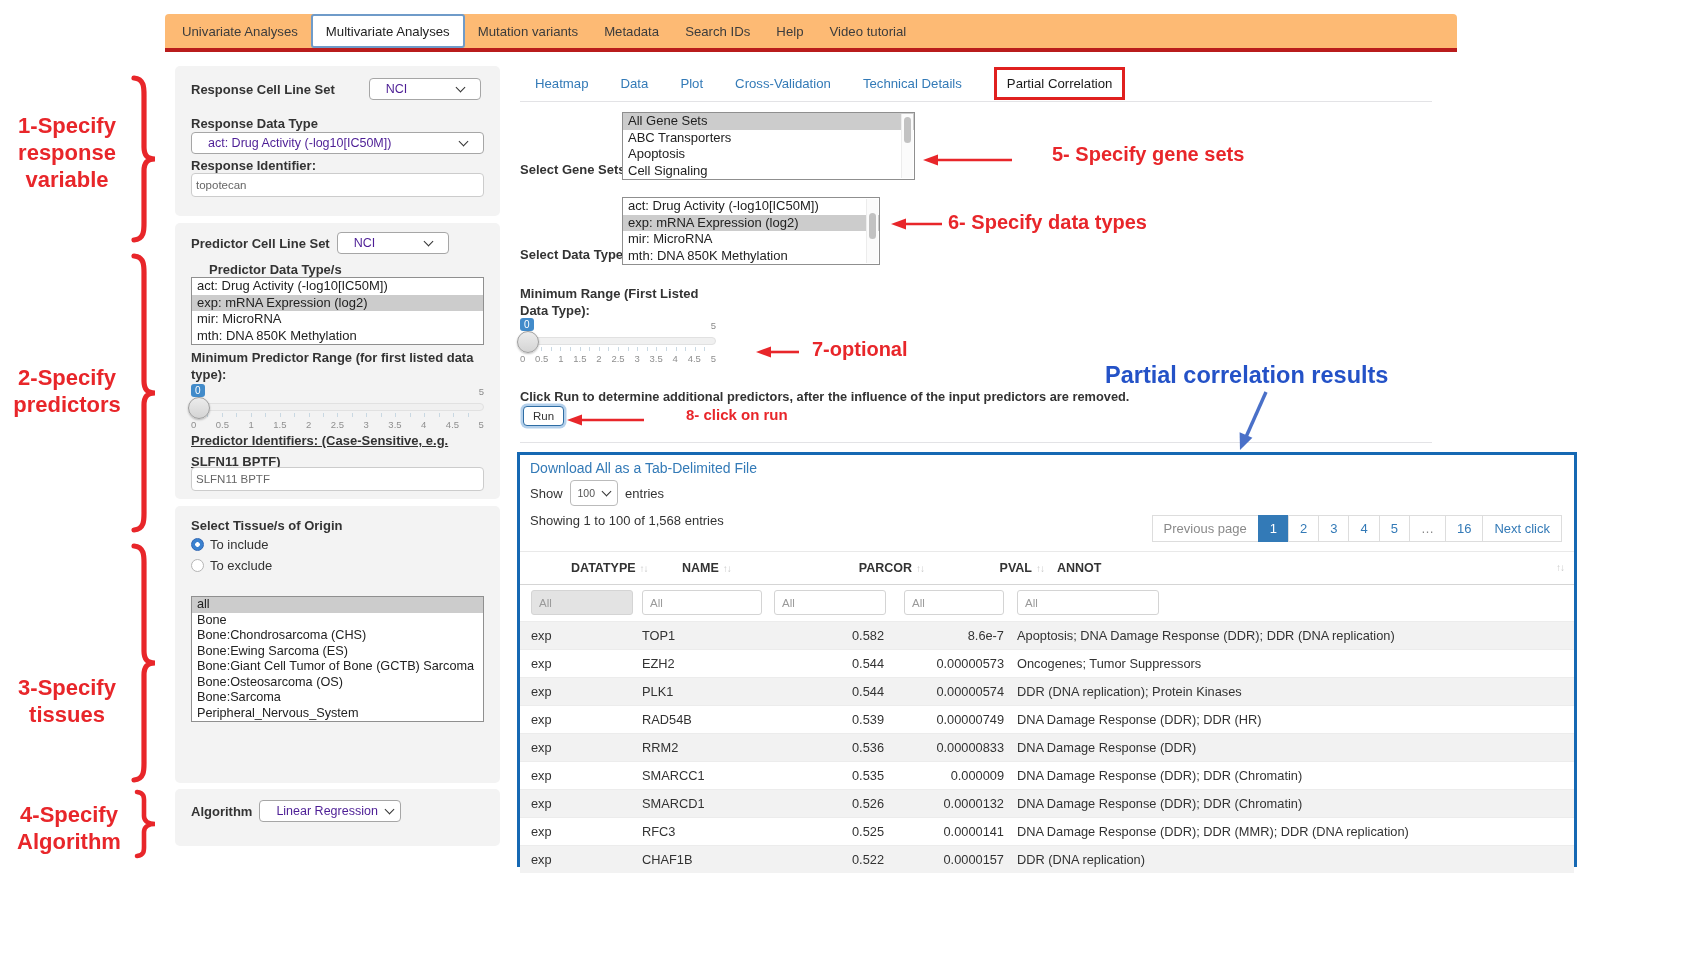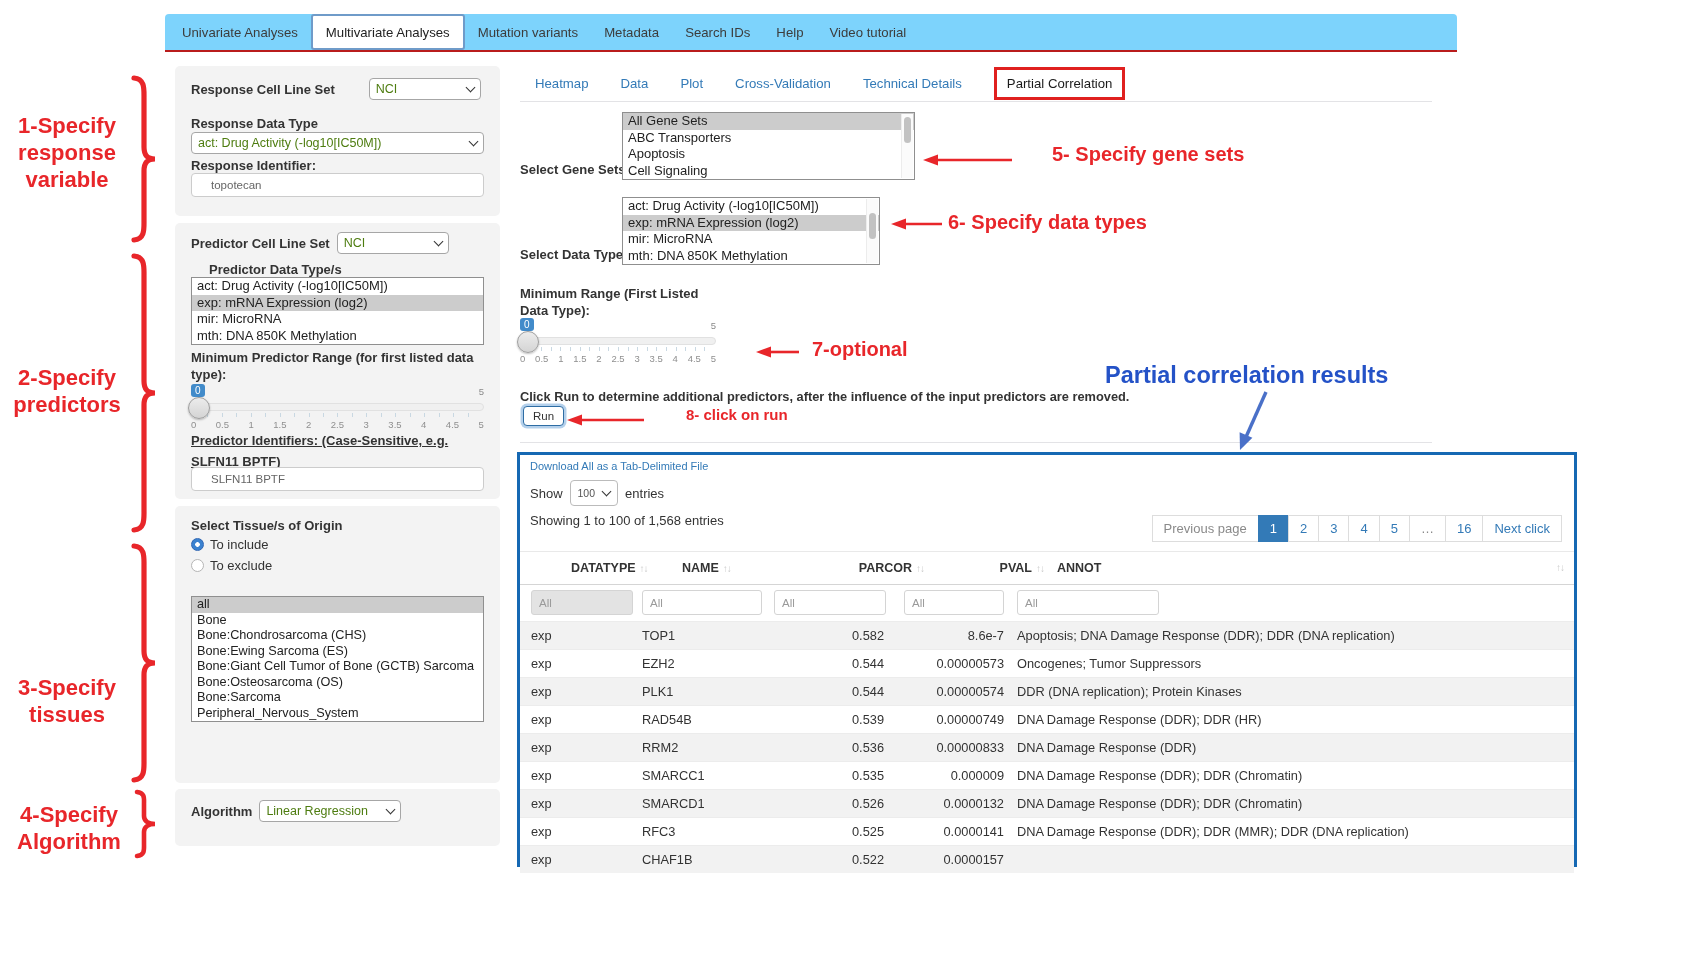--- a/index.html
+++ b/index.html
@@ -1,32 +1,32 @@
 <!DOCTYPE html>
 <html><head>
 <meta charset="utf-8">
 <style>
   html,body{margin:0;padding:0;background:#fff;}
   body{position:relative;width:1700px;height:956px;font-family:"Liberation Sans",sans-serif;color:#333;overflow:hidden;}
   .abs{position:absolute;}
   
-  .topnav{position:absolute;left:165px;top:14px;width:1292px;height:38px;background:#7dd3fc;border-bottom:2px solid #b91c1c;display:flex;align-items:stretch;padding-left:4px;box-sizing:border-box;border-radius:4px 4px 0 0;}
+  .topnav{position:absolute;left:165px;top:14px;width:1292px;height:38px;background:#fdba74;border-bottom:4px solid #b91c1c;display:flex;align-items:stretch;padding-left:4px;box-sizing:border-box;border-radius:4px 4px 0 0;}
   .nav-item{display:flex;align-items:center;padding:0 13px;font-size:13.2px;color:#3c3c3c;cursor:pointer;white-space:nowrap;}
   .nav-item.active{background:#fff;border:2px solid #6f9bc9;border-radius:3px;color:#222;}
   
   .red{color:#e8262a;font-weight:bold;}
   .ann-text{position:absolute;text-align:center;font-size:22px;line-height:27px;white-space:pre-line;}
   .ann-small{position:absolute;font-size:20px;white-space:nowrap;}
   
   .well{position:absolute;left:175px;width:325px;background:#f3f3f3;border-radius:5px;}
   .lbl{font-weight:bold;font-size:13px;color:#333;}
   .row-flex{display:flex;align-items:center;gap:7px;}
-  .sel{display:inline-flex;align-items:center;justify-content:space-between;background:#fff;border:1px solid #a6a6a6;border-radius:4px;height:22px;padding:0 6px;font-size:12.5px;color:#4d7c0f;box-sizing:border-box;cursor:pointer;white-space:nowrap;}
+  .sel{display:inline-flex;align-items:center;justify-content:space-between;background:#fff;border:1px solid #a6a6a6;border-radius:4px;height:22px;padding:0 16px;font-size:12.5px;color:#4c1d95;box-sizing:border-box;cursor:pointer;white-space:nowrap;}
   .chev{width:6px;height:6px;border-right:1.6px solid #333;border-bottom:1.6px solid #333;transform:rotate(45deg);margin-top:-3px;margin-left:8px;flex:none;}
-  .tinput{background:#fff;border:1px solid #ccc;border-radius:4px;height:24px;font-size:11.5px;color:#666;padding:0 19px;display:flex;align-items:center;box-sizing:border-box;}
+  .tinput{background:#fff;border:1px solid #ccc;border-radius:4px;height:24px;font-size:11.5px;color:#666;padding:0 4px;display:flex;align-items:center;box-sizing:border-box;}
   .listbox{position:absolute;background:#fff;border:1px solid #8f8f8f;font-size:13px;color:#222;overflow:hidden;box-sizing:border-box;}
   .listbox .opt{padding:0 5px;height:16.5px;line-height:16.5px;white-space:nowrap;cursor:pointer;}
   .listbox.small .opt{height:15.5px;line-height:15.5px;font-size:12.7px;}
   .listbox .opt.selected{background:#cccccc;}
   .lb-scroll{position:absolute;top:1px;bottom:1px;right:1px;width:11px;background:#fbfbfb;border-left:1px solid #ececec;}
   .lb-thumb{position:absolute;right:2px;width:7px;height:26px;border-radius:4px;background:#c2c2c2;}
   
   .radio{width:13px;height:13px;border-radius:50%;border:1px solid #b5b5b5;background:#fff;display:inline-block;box-sizing:border-box;flex:none;}
   .radio.checked{border-color:#2f66b3;background:radial-gradient(circle,#ffffff 0 2px,#3b82d0 2.6px 100%);}
   .radio-row{position:absolute;display:flex;align-items:center;gap:6px;font-size:13px;color:#333;}
@@ -40,21 +40,21 @@
   .s-ticks{position:absolute;left:0;right:0;top:35px;display:flex;justify-content:space-between;font-size:9.5px;color:#8f8f8f;}
   
   .tabs{position:absolute;left:535px;top:63px;height:40px;display:flex;align-items:center;gap:32px;}
   .tab{font-size:13.2px;color:#337ab7;cursor:pointer;white-space:nowrap;}
   .tab.active{color:#1a1a1a;border:3px solid #e0201f;padding:6px 10px;background:#fff;}
   .hline{position:absolute;border-top:1px solid #e3e3e6;}
   
   .run-btn{position:absolute;padding:3px 9px;border:1px solid #2e6da4;border-radius:4px;background:#fff;font-size:11.5px;color:#333;box-shadow:0 0 0 2.5px rgba(88,151,211,.45);cursor:pointer;font-family:"Liberation Sans",sans-serif;}
   
   .results{position:absolute;left:517px;top:452px;width:1060px;height:415px;border:3px solid #1568b3;background:#fff;box-sizing:border-box;}
-  .dl-link{position:absolute;left:10px;top:5px;font-size:11px;color:#337ab7;cursor:pointer;text-decoration:none;}
+  .dl-link{position:absolute;left:10px;top:5px;font-size:14px;color:#337ab7;cursor:pointer;text-decoration:none;}
   .show-row{position:absolute;left:10px;top:25px;font-size:13px;color:#333;display:flex;align-items:center;gap:7px;}
   .mini-sel{height:24px;border:1px solid #bbb;border-radius:4px;display:inline-flex;align-items:center;padding:0 7px;font-size:10.5px;color:#555;background:#fff;cursor:pointer;}
   .summary{position:absolute;left:10px;top:58px;font-size:13px;color:#333;}
   .pg{position:absolute;right:12px;top:60px;display:flex;font-size:13px;}
   .pg .p{border:1px solid #ddd;background:#fff;color:#337ab7;padding:5px 11px;margin-left:-1px;cursor:pointer;white-space:nowrap;}
   .pg .p.muted{color:#8a8a8a;}
   .pg .p.active{background:#337ab7;border-color:#337ab7;color:#fff;}
   .thead{position:absolute;left:0;right:0;top:96px;display:flex;align-items:center;height:32px;font-weight:bold;font-size:12.5px;color:#333;border-top:1px solid #e9e9e9;border-bottom:1px solid #d5d5d5;padding-left:40px;}
   .frow{position:absolute;left:0;right:0;top:129px;height:37px;display:flex;align-items:center;}
   .rows{position:absolute;left:0;right:0;top:166px;}
@@ -388,15 +388,16 @@
       <span class="cname">RFC3</span>
       <span class="cpar">0.525</span>
       <span class="cpval">0.0000141</span>
       <span class="cannot">DNA Damage Response (DDR); DDR (MMR); DDR (DNA replication)</span>
     </div>
       <div class="trow">
       <span class="cdt">exp</span>
       <span class="cname">CHAF1B</span>
       <span class="cpar">0.522</span>
       <span class="cpval">0.0000157</span>
+      <span class="cannot">DDR (DNA replication)</span>
     </div>
     </div>
 </div>
 
 </body></html>

